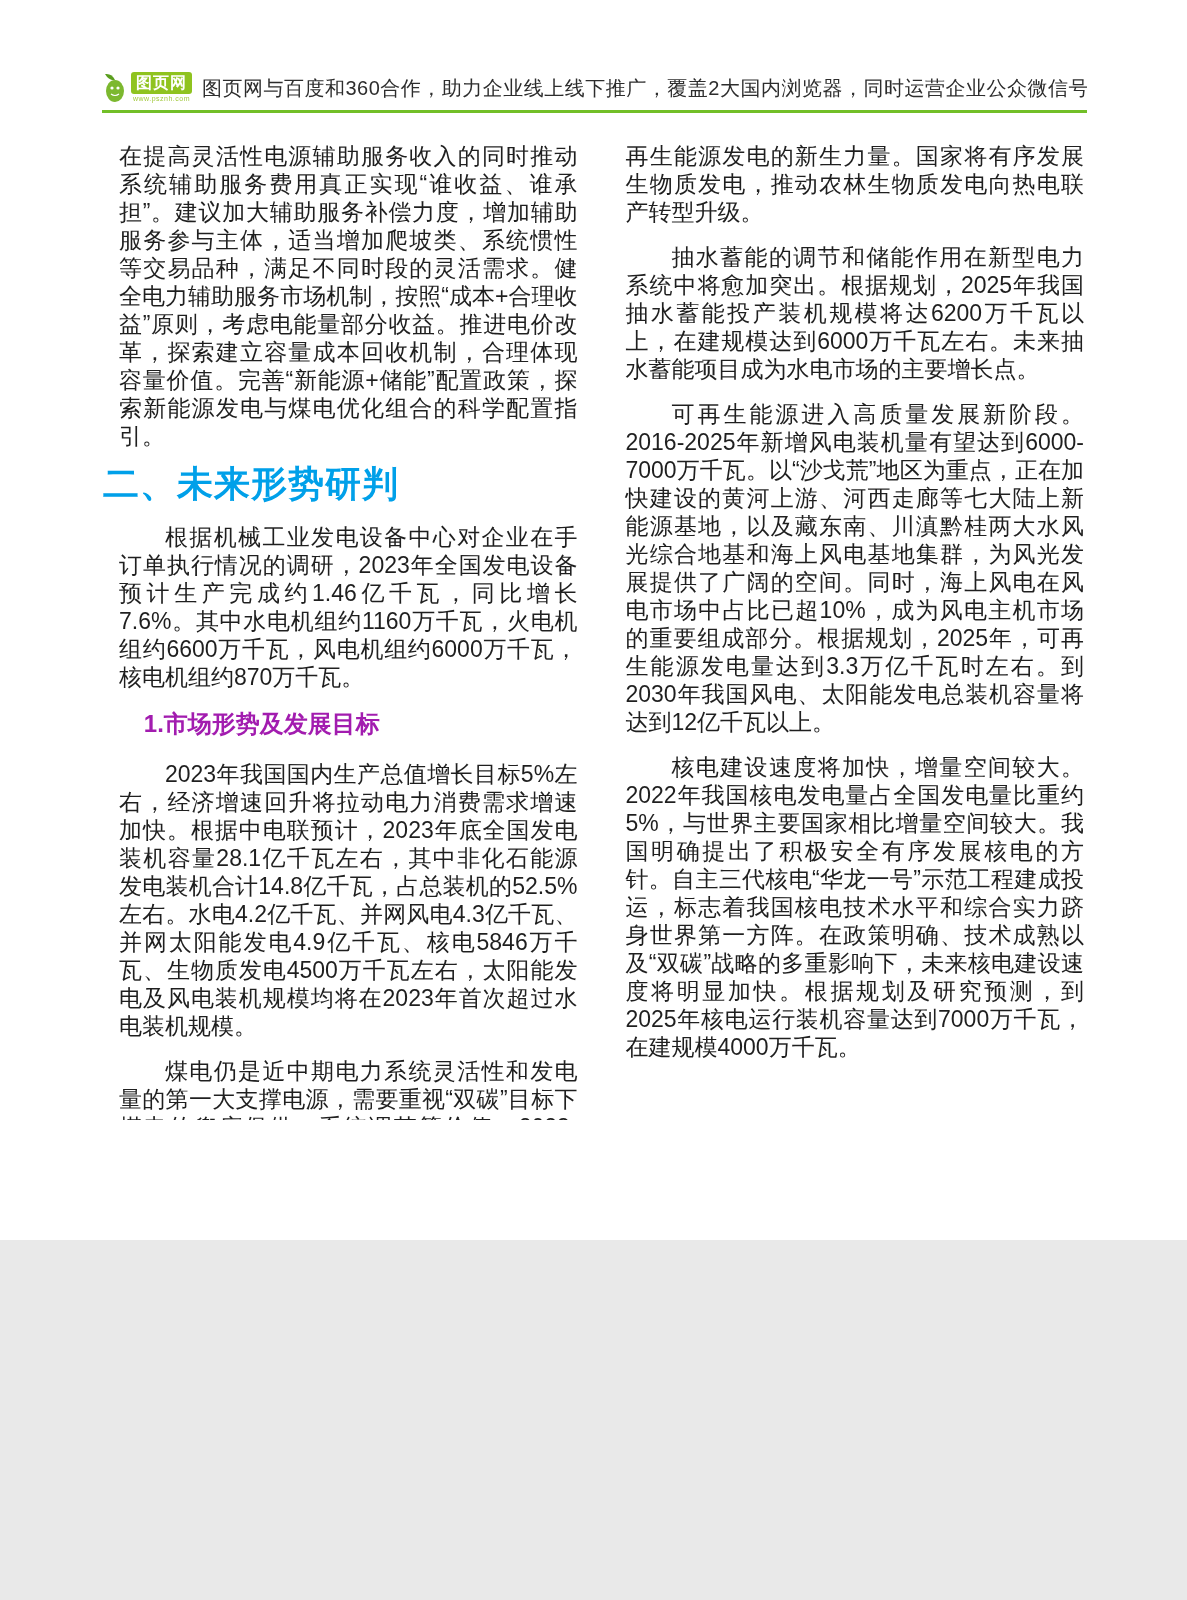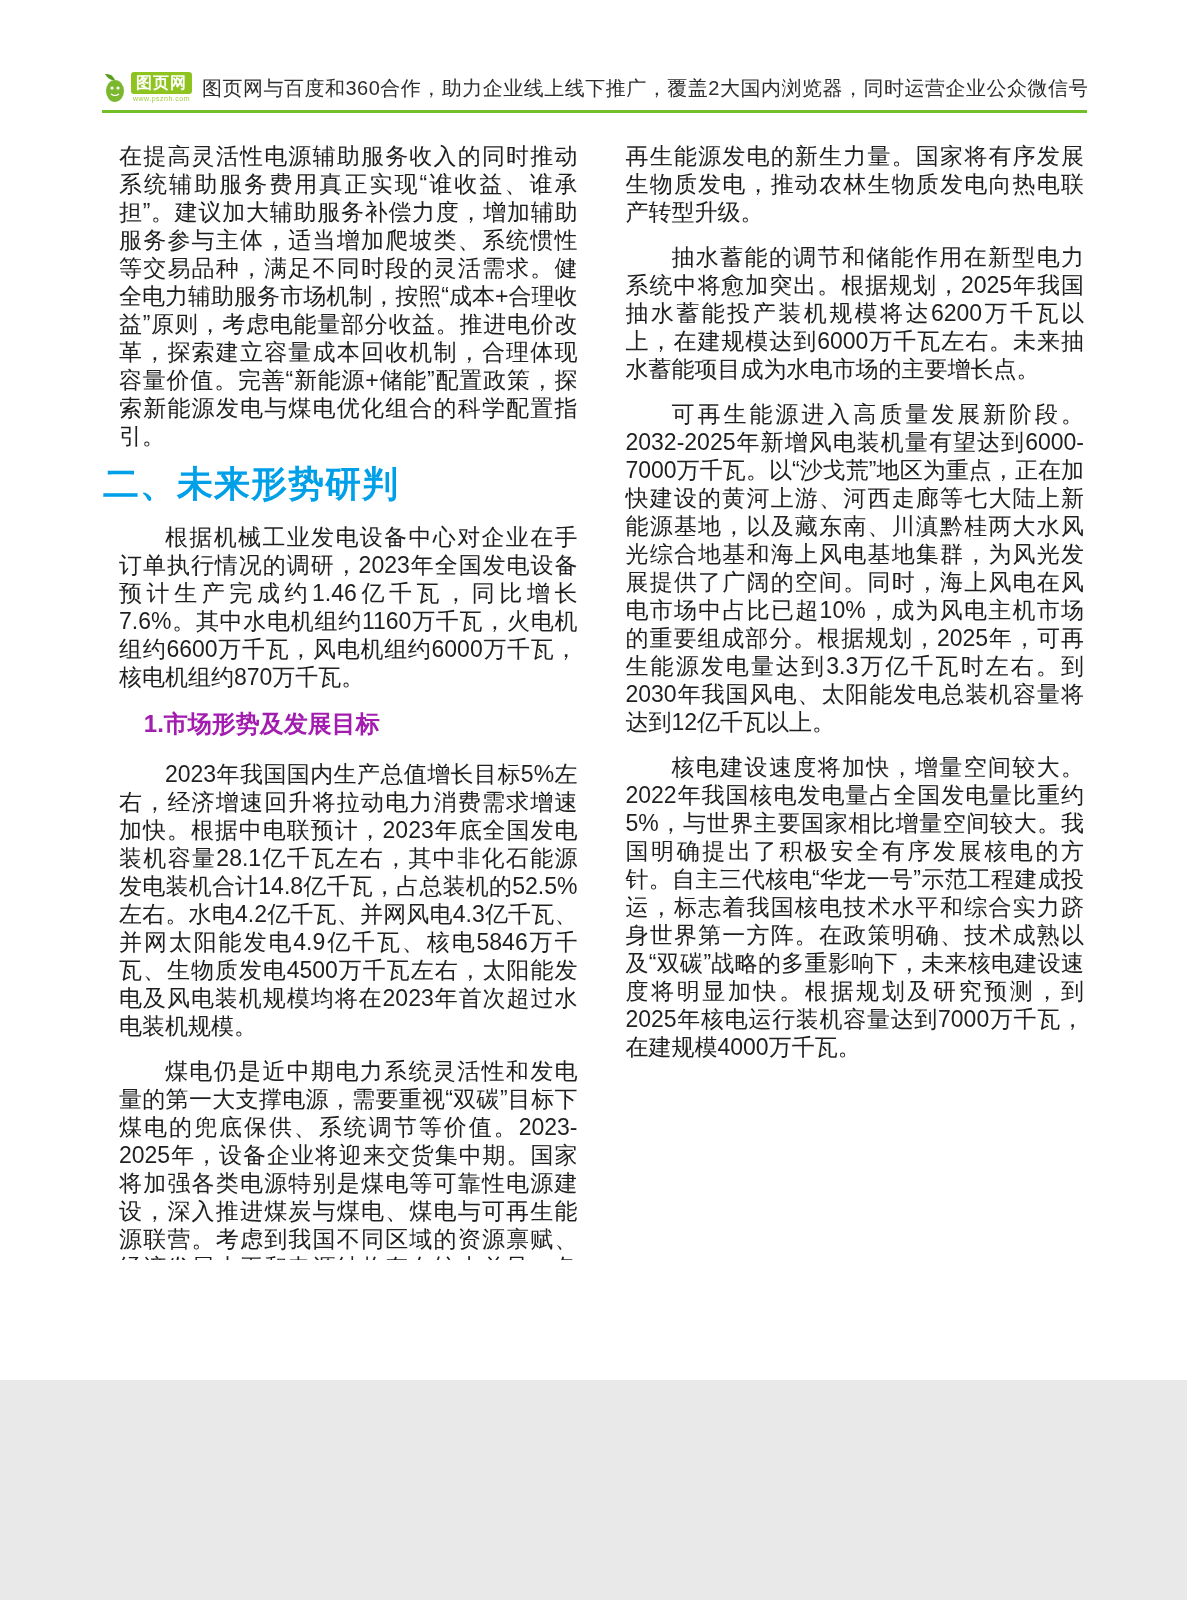--- a/index.html
+++ b/index.html
@@ -1,18 +1,18 @@
 <!DOCTYPE html>
 <html><head>
 <meta charset="utf-8">
 <style>
   html,body{margin:0;padding:0;background:#e9e9e9;}
   .page{
     position:relative;
-    width:1187px;height:1380px;
+    width:1187px;height:1240px;
     background:#ffffff;
     margin:0 auto;
     font-family:"Liberation Sans","DejaVu Sans",sans-serif;
     color:#1f1f1f;
     overflow:hidden;
   }
   
   .hdr{
     position:absolute;top:72px;left:102px;right:100px;
     display:flex;align-items:center;gap:10px;
@@ -98,21 +98,21 @@
       <h2>二、未来形势研判</h2>
       <p class="indent">根据机械工业发电设备中心对企业在手订单执行情况的调研，2023年全国发电设备预计生产完成约1.46亿千瓦，同比增长7.6%。其中水电机组约1160万千瓦，火电机组约6600万千瓦，风电机组约6000万千瓦，核电机组约870万千瓦。</p>
       <h3>1.市场形势及发展目标</h3>
       <p class="indent">2023年我国国内生产总值增长目标5%左右，经济增速回升将拉动电力消费需求增速加快。根据中电联预计，2023年底全国发电装机容量28.1亿千瓦左右，其中非化石能源发电装机合计14.8亿千瓦，占总装机的52.5%左右。水电4.2亿千瓦、并网风电4.3亿千瓦、并网太阳能发电4.9亿千瓦、核电5846万千瓦、生物质发电4500万千瓦左右，太阳能发电及风电装机规模均将在2023年首次超过水电装机规模。</p>
       <p class="indent">煤电仍是近中期电力系统灵活性和发电量的第一大支撑电源，需要重视“双碳”目标下煤电的兜底保供、系统调节等价值。2023-2025年，设备企业将迎来交货集中期。国家将加强各类电源特别是煤电等可靠性电源建设，深入推进煤炭与煤电、煤电与可再生能源联营。考虑到我国不同区域的资源禀赋、经济发展水平和电源结构存在较大差异，各地不能同时达到一个阶段，需要因地制宜地制定煤电转型路径。改造机组方面，“十四五”期间我国将全面实施煤电机组灵活性改造，有序淘汰一批煤电落后产能，预计退役3000万千瓦，煤电灵活性改造规模累计超过2亿千瓦。</p>
 
     </div>
     <div class="col">
       <p>再生能源发电的新生力量。国家将有序发展生物质发电，推动农林生物质发电向热电联产转型升级。</p>
       <p class="indent">抽水蓄能的调节和储能作用在新型电力系统中将愈加突出。根据规划，2025年我国抽水蓄能投产装机规模将达6200万千瓦以上，在建规模达到6000万千瓦左右。未来抽水蓄能项目成为水电市场的主要增长点。</p>
-      <p class="indent">可再生能源进入高质量发展新阶段。2032-2025年新增风电装机量有望达到6000-7000万千瓦。以“沙戈荒”地区为重点，正在加快建设的黄河上游、河西走廊等七大陆上新能源基地，以及藏东南、川滇黔桂两大水风光综合地基和海上风电基地集群，为风光发展提供了广阔的空间。同时，海上风电在风电市场中占比已超10%，成为风电主机市场的重要组成部分。根据规划，2025年，可再生能源发电量达到3.3万亿千瓦时左右。到2030年我国风电、太阳能发电总装机容量将达到12亿千瓦以上。</p>
+      <p class="indent">可再生能源进入高质量发展新阶段。2016-2025年新增风电装机量有望达到6000-7000万千瓦。以“沙戈荒”地区为重点，正在加快建设的黄河上游、河西走廊等七大陆上新能源基地，以及藏东南、川滇黔桂两大水风光综合地基和海上风电基地集群，为风光发展提供了广阔的空间。同时，海上风电在风电市场中占比已超10%，成为风电主机市场的重要组成部分。根据规划，2025年，可再生能源发电量达到3.3万亿千瓦时左右。到2030年我国风电、太阳能发电总装机容量将达到12亿千瓦以上。</p>
       <p class="indent">核电建设速度将加快，增量空间较大。2022年我国核电发电量占全国发电量比重约5%，与世界主要国家相比增量空间较大。我国明确提出了积极安全有序发展核电的方针。自主三代核电“华龙一号”示范工程建成投运，标志着我国核电技术水平和综合实力跻身世界第一方阵。在政策明确、技术成熟以及“双碳”战略的多重影响下，未来核电建设速度将明显加快。根据规划及研究预测，到2025年核电运行装机容量达到7000万千瓦，在建规模4000万千瓦。</p>
 
     </div>
   </div>
 
   <div class="ftr">
     <div class="left">
       <span class="pageno">54</span>
       <span>做您优质市场部</span>
     </div>

